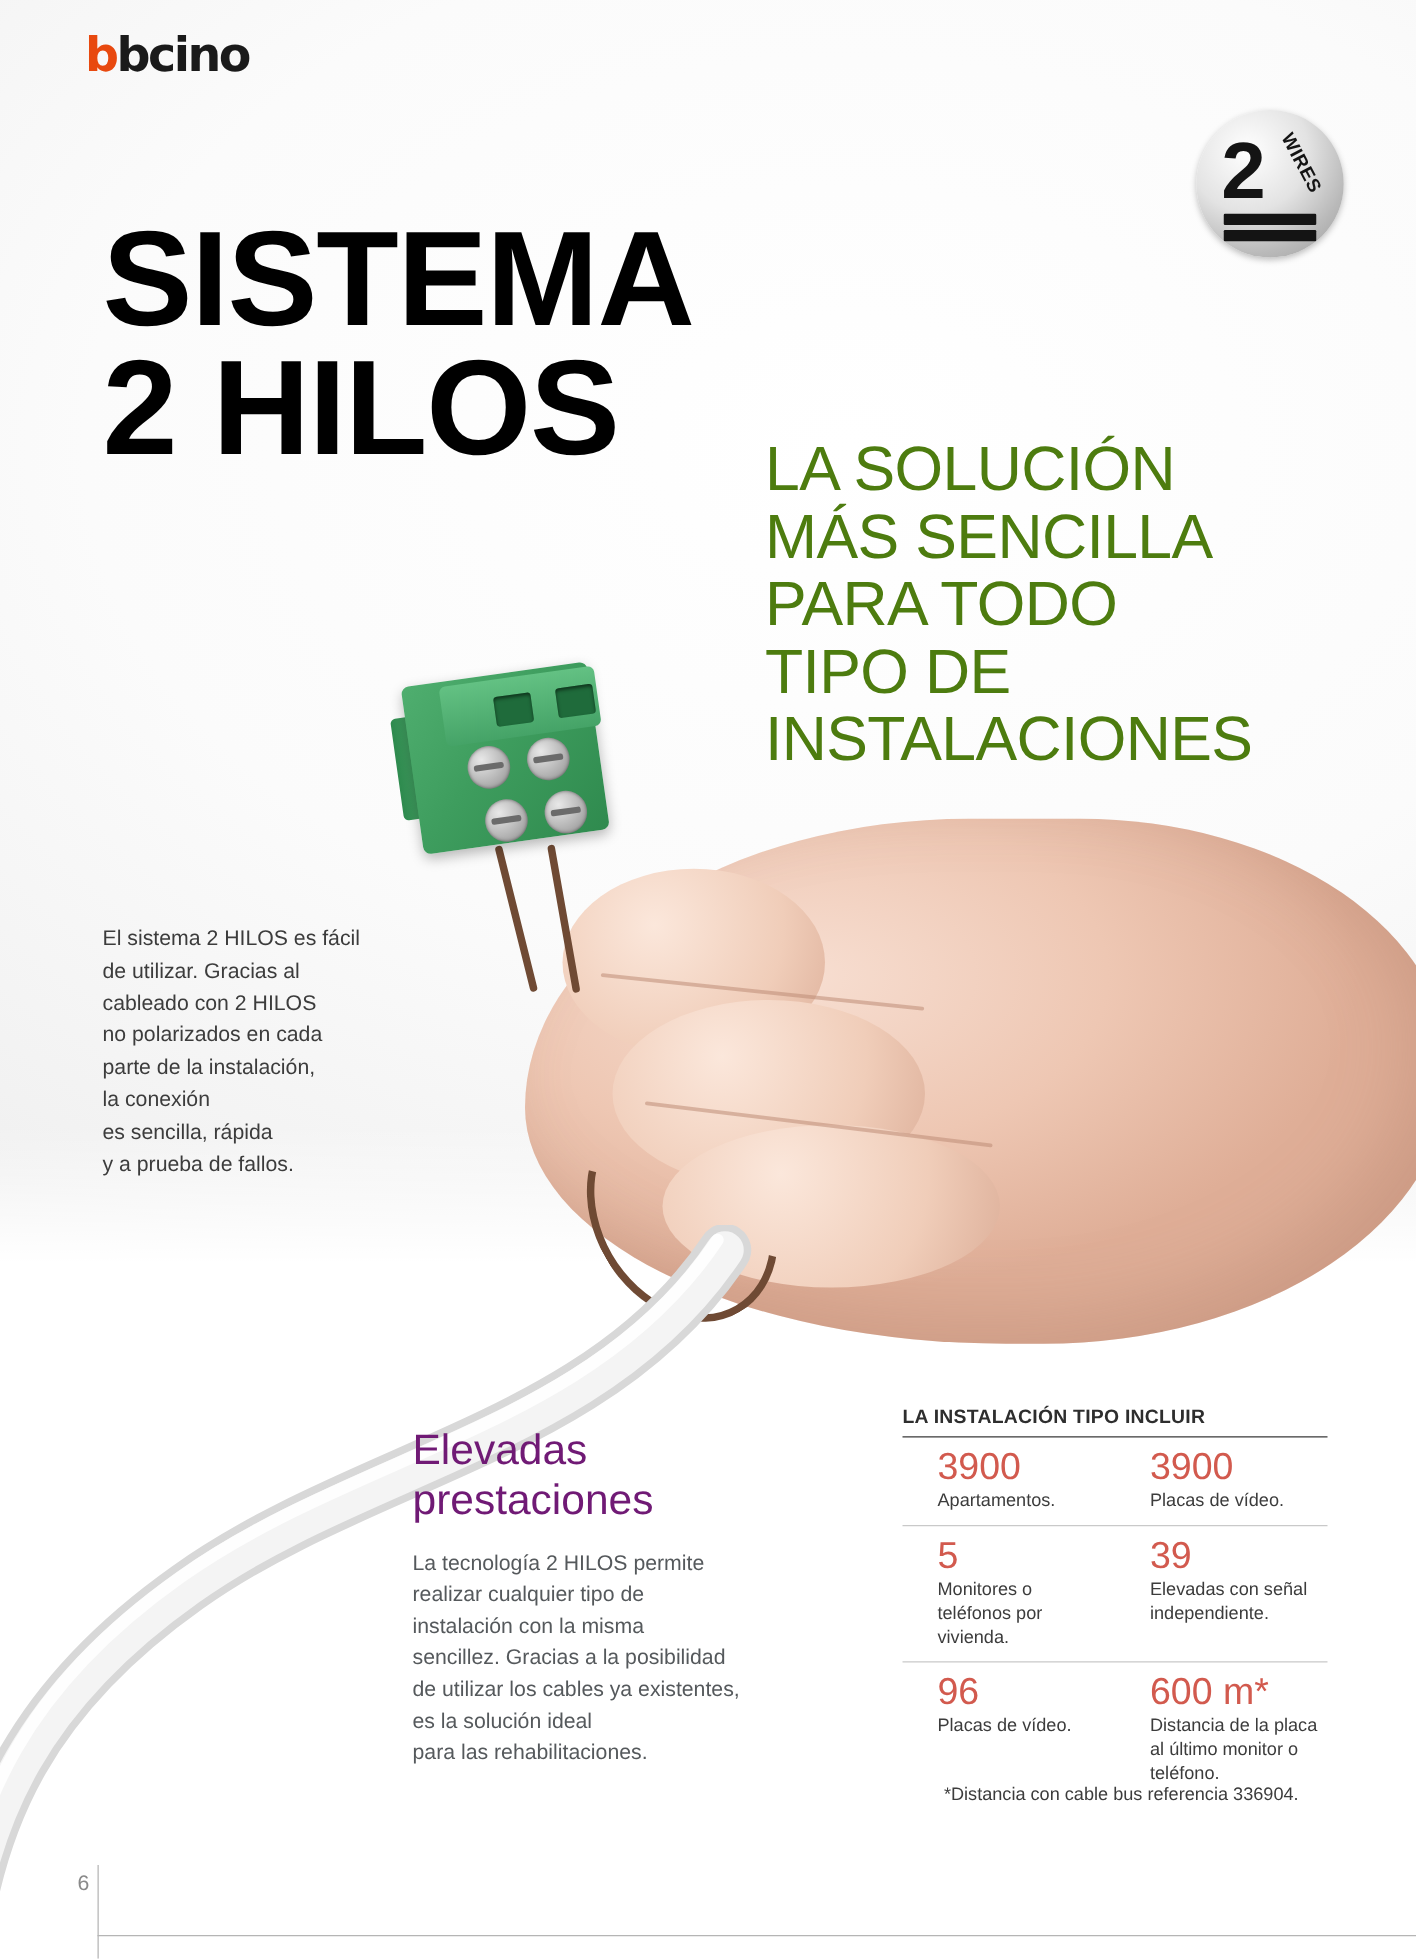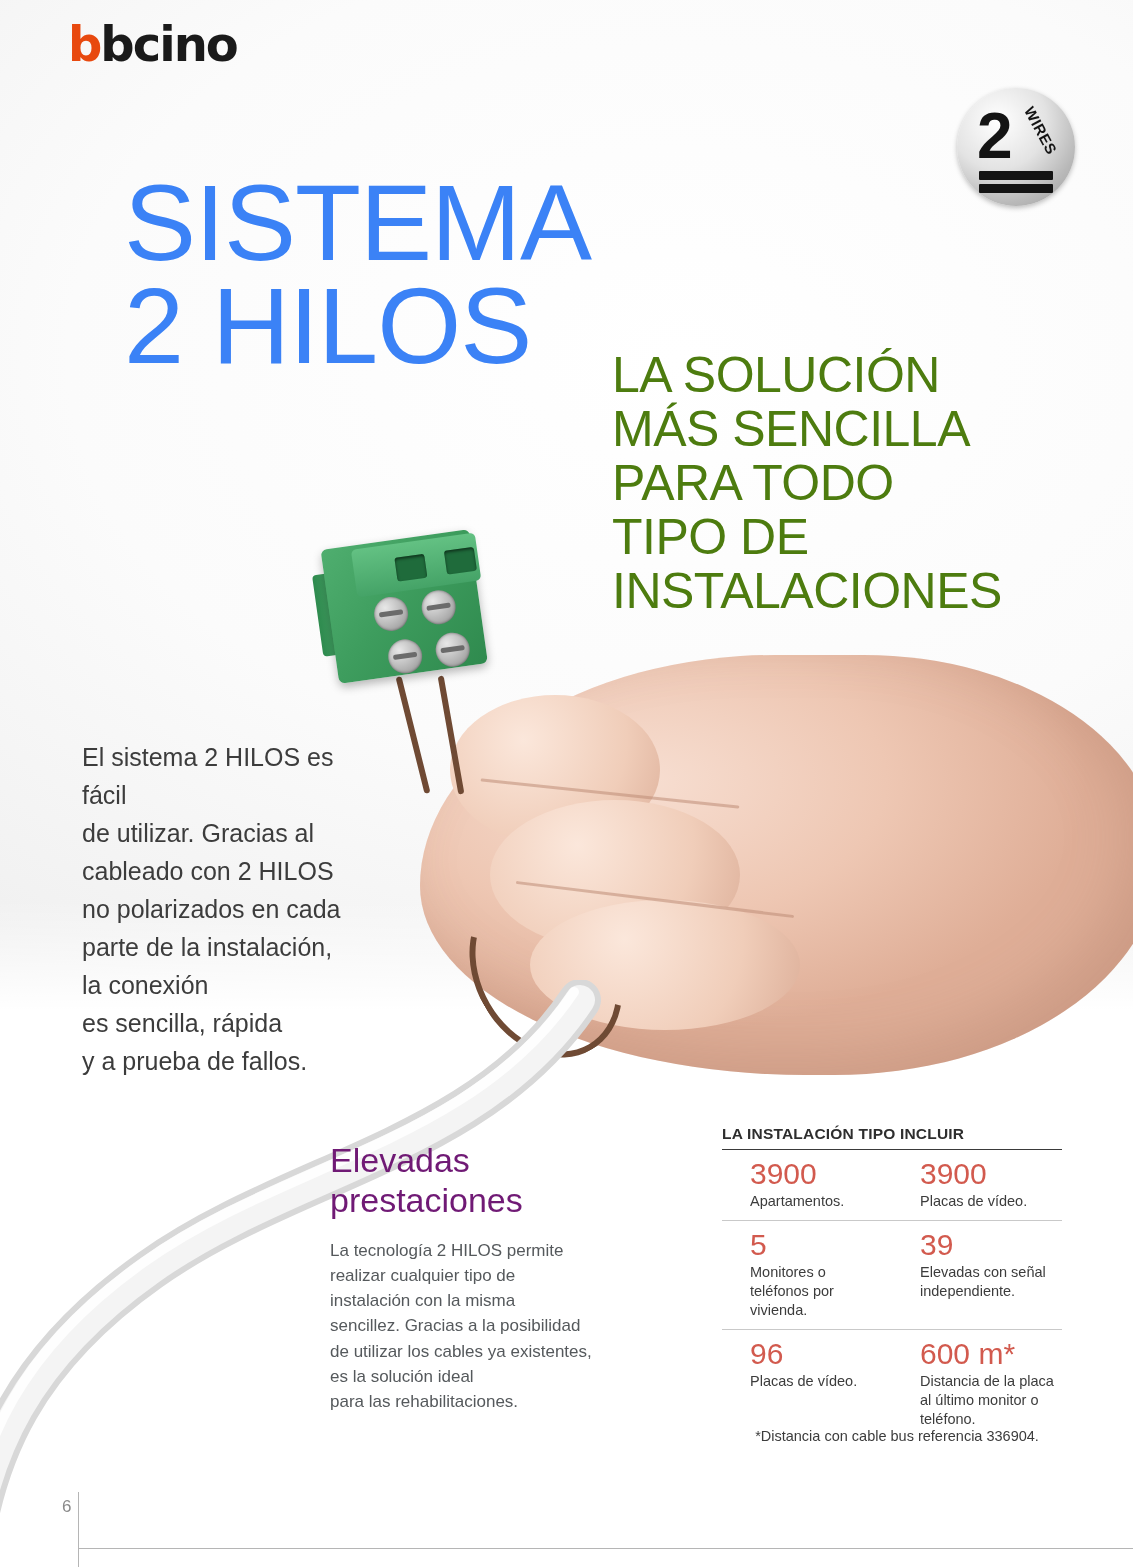--- a/index.html
+++ b/index.html
@@ -51,21 +51,21 @@
   }
 
   
   .logo {
     position: absolute;
     left: 68px;
     top: 22px;
     width: 165px;
     height: 44px;
     line-height: 44px;
-    font-size: 48px;
+    font-size: 38px;
     font-weight: bold;
     letter-spacing: -2px;
     color: #1a1a1a;
     font-family: "DejaVu Sans", sans-serif;
   }
   .logo .b1 { color: #e8490f; }
 
   
   .badge {
     position: absolute;
@@ -115,49 +115,48 @@
     height: 9px;
     background: #141414;
     border-radius: 1px;
   }
 
   
   .title {
     position: absolute;
     left: 82px;
     top: 172px;
-    color: #3b82f6;
+    color: #000000;
     font-size: 108px;
     line-height: 0.95;
-    font-weight: 400;
+    font-weight: 700;
     letter-spacing: -1px;
     font-family: "Liberation Sans", sans-serif;
     white-space: pre-line;
-    margin-left: 42px;
   }
   .subtitle {
     position: absolute;
     left: 612px;
     top: 348px;
     color: #4d7c0f;
     font-size: 50px;
     line-height: 1.08;
     font-weight: 400;
     letter-spacing: -0.5px;
     white-space: pre-line;
   }
 
   
   .intro {
     position: absolute;
     left: 82px;
     top: 738px;
     width: 300px;
     color: #3c3c3c;
-    font-size: 25px;
+    font-size: 17px;
     line-height: 1.52;
     white-space: pre-line;
   }
 
   
   .photo {
     position: absolute;
     left: 300px;
     top: 500px;
     width: 833px;

